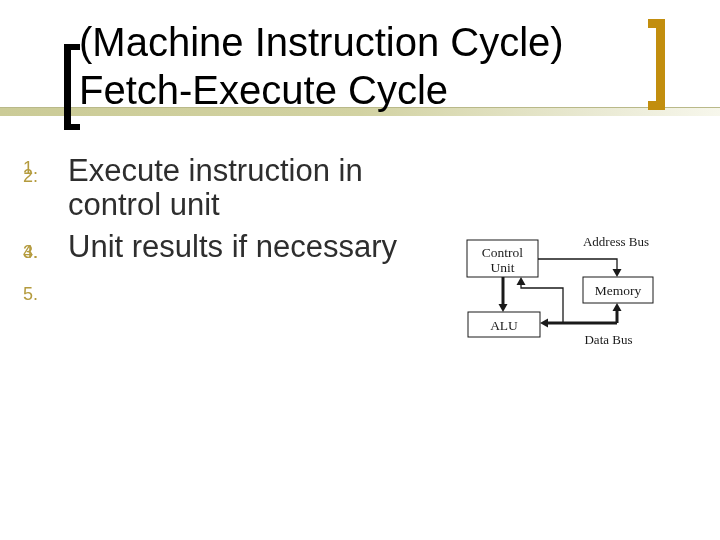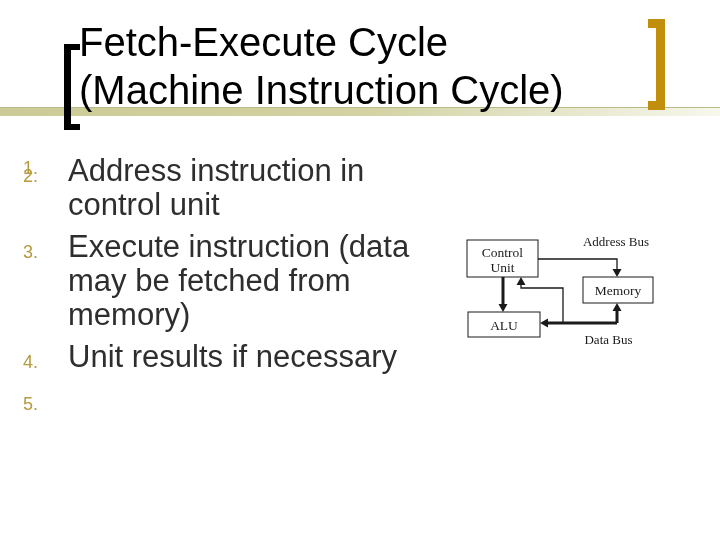--- a/index.html
+++ b/index.html
@@ -54,35 +54,34 @@
 </head>
 <body>
 
 <div class="slide">
 
   <div class="band"></div>
   <div class="bracket-left"></div>
   <div class="bracket-right"></div>
 
   <div class="title">
+    <div>(Machine Instruction Cycle)</div>
     <div>Fetch-Execute Cycle</div>
-    <div>(Machine Instruction Cycle)</div>
   </div>
 
   <ol class="steps">
     <li>
       <span class="num">1.</span>
     </li>
     <li>
       <span class="num">2.</span>
-      <span>Address instruction in control unit</span>
+      <span>Execute instruction in control unit</span>
     </li>
     <li>
       <span class="num">3.</span>
-      <span>Execute instruction (data may be fetched from memory)</span>
     </li>
     <li>
       <span class="num">4.</span>
       <span>Unit results if necessary</span>
     </li>
     <li>
       <span class="num">5.</span>
     </li>
   </ol>
 

